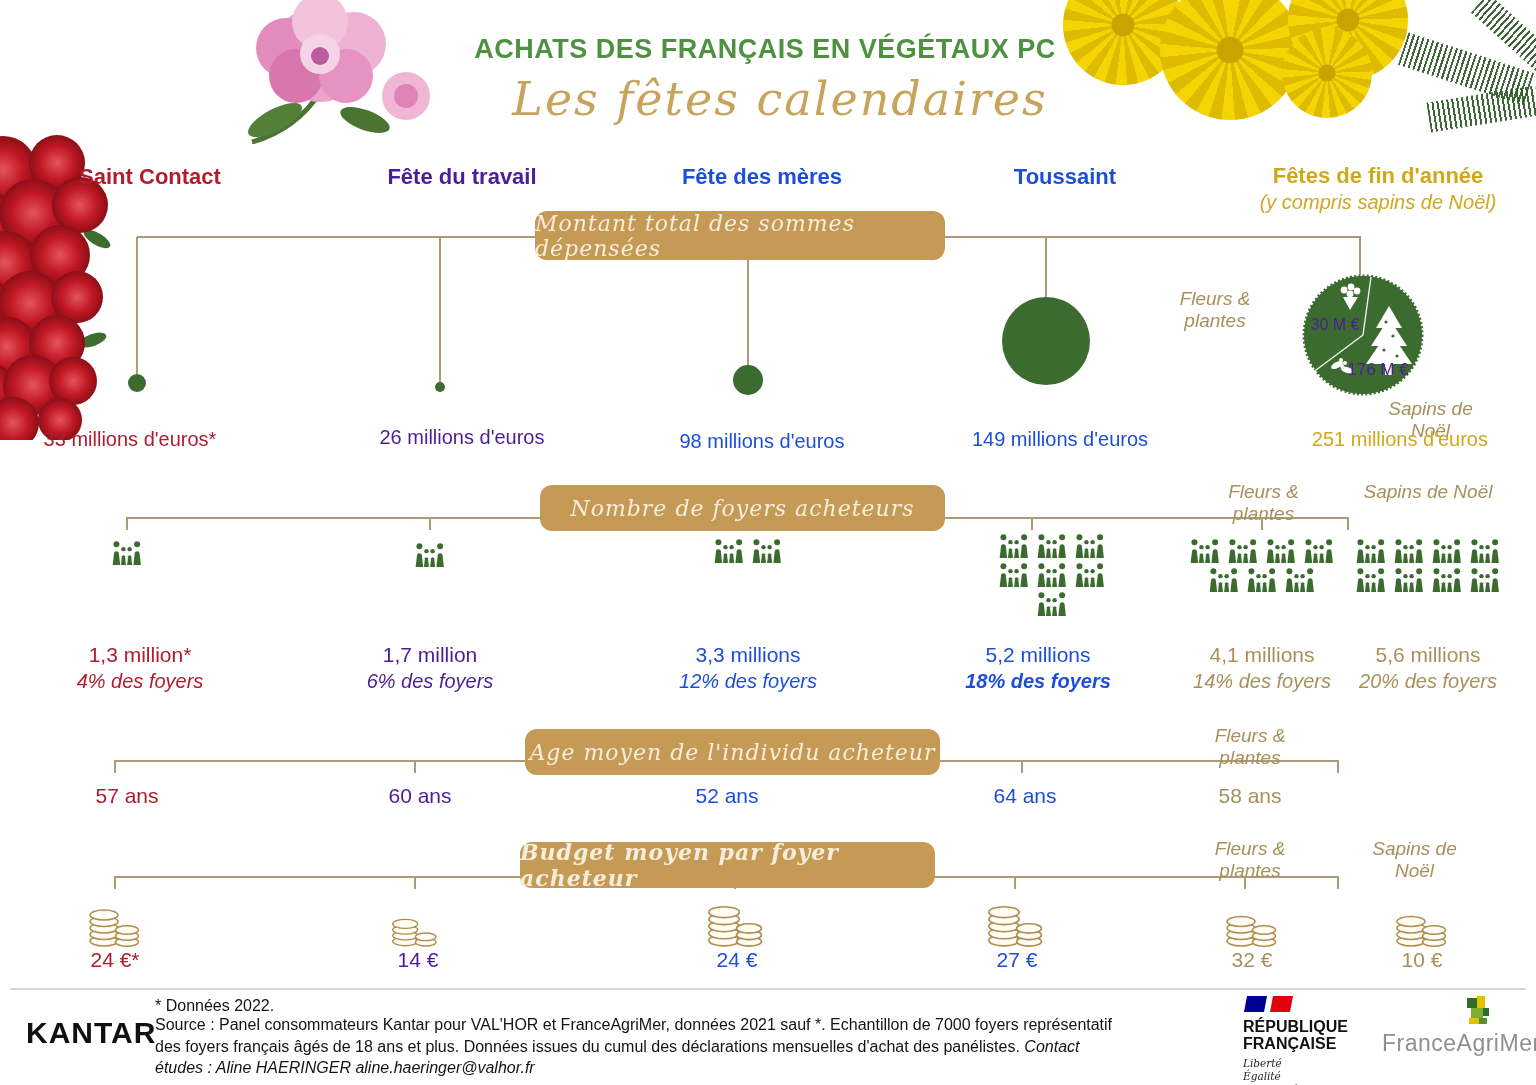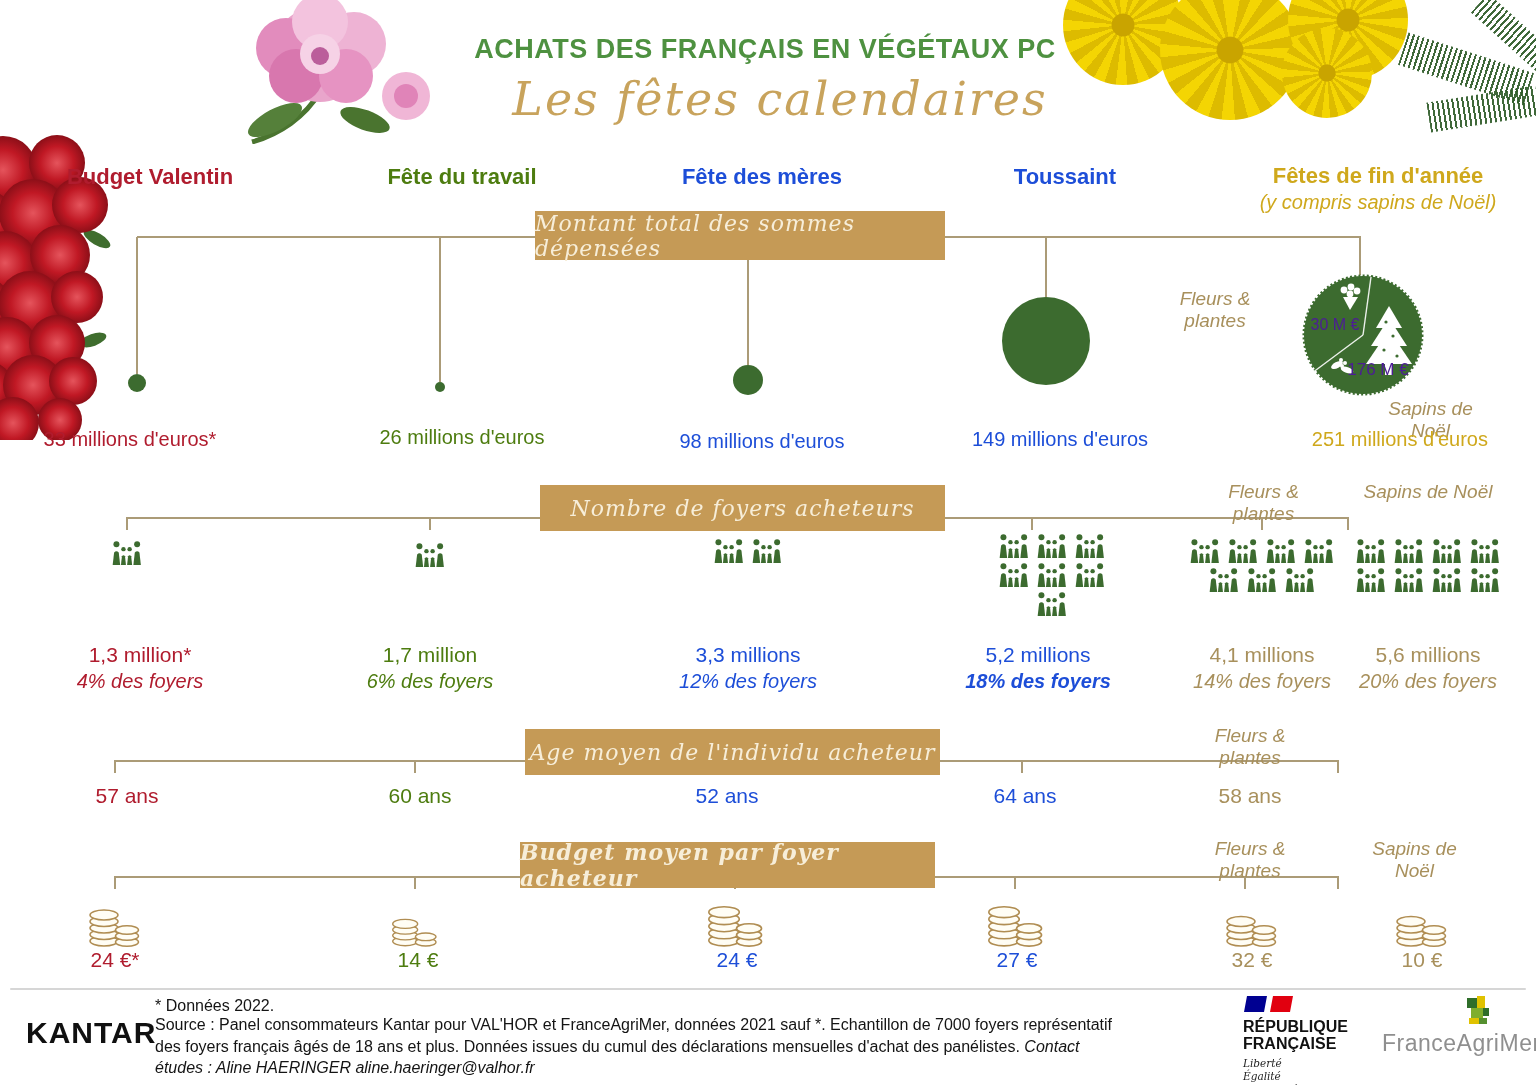--- a/index.html
+++ b/index.html
@@ -2,28 +2,28 @@
 <html><head>
 <meta charset="utf-8">
 <style>
   html,body{margin:0;padding:0;background:#e9e9e9;}
   #canvas{position:relative;width:1536px;height:1085px;background:#ffffff;overflow:hidden;
           font-family:"Liberation Sans",sans-serif;margin:0 auto;}
   .abs{position:absolute;}
   .hdr{font-weight:bold;font-size:22px;text-align:center;z-index:4;}
   .banner{background:#c59a56;color:#f7eed9;font-family:"DejaVu Serif",serif;font-style:italic;
           font-size:22px;display:flex;align-items:center;justify-content:center;z-index:3;
-          letter-spacing:1px;border-radius:0;}
+          letter-spacing:1px;border-radius:12px;}
   .hline{background:#ab9b77;height:2px;z-index:1;}
   .vline{background:#ab9b77;width:2px;z-index:1;}
   .tick{background:#ab9b77;width:2px;height:13px;z-index:1;}
   .circle{background:#3c6b2f;border-radius:50%;z-index:2;}
   .val{text-align:center;font-size:20px;z-index:5;}
   .tanlab{color:#a8905c;font-style:italic;font-size:19px;text-align:center;line-height:1.18;z-index:2;}
-  .c0{color:#b01c2e}.c1{color:#4d7c0f}.c2{color:#1d4ed8}.c3{color:#1d4ed8}.c4{color:#cfa81c}.ctan{color:#a8905c}
+  .c0{color:#b01c2e}.c1{color:#4c1d95}.c2{color:#1d4ed8}.c3{color:#1d4ed8}.c4{color:#cfa81c}.ctan{color:#a8905c}
   .cnt{font-size:21px;}
   .shr{font-style:italic;font-size:20px;}
   .fam-col{display:flex;flex-direction:column;gap:3px;align-items:center;z-index:2;}
   .fam-row{display:flex;gap:3px;justify-content:center;}
   .mum{position:absolute;border-radius:50%;z-index:0;
        background:radial-gradient(circle,#c9a400 0 13%,rgba(0,0,0,0) 14%),
                   repeating-conic-gradient(#f4d503 0deg 11deg,#ddbb00 11deg 22deg);}
   .fir{position:absolute;z-index:0;opacity:.92;
        background:repeating-linear-gradient(90deg,#2e5b28 0 2px,rgba(0,0,0,0) 2px 5px);}
   .pietxt{position:absolute;color:#4c1d95;text-align:center;z-index:6;font-size:16px;}
@@ -86,21 +86,21 @@
         <circle cx="68" cy="250" r="30"></circle>
         <circle cx="108" cy="246" r="24"></circle>
       <circle cx="48" cy="288" r="26"></circle>
         <circle cx="95" cy="285" r="22"></circle>
     </g>
   </svg>
 
   <div class="abs" style="left:440px;top:34px;width:650px;text-align:center;font-size:27px;font-weight:bold;color:#4e9140;letter-spacing:.5px;z-index:2;">ACHATS DES FRANÇAIS EN VÉGÉTAUX PC</div>
   <div class="abs" style="left:480px;top:72px;width:600px;text-align:center;font-size:46px;font-style:italic;color:#c8a35c;font-family:'DejaVu Serif',serif;letter-spacing:2px;z-index:2;">Les fêtes calendaires</div>
 
-  <div class="abs hdr c0" style="left:40px;top:164px;width:220px;">Budget Valentin</div>
+  <div class="abs hdr c0" style="left:40px;top:164px;width:220px;">Saint Contact</div>
   <div class="abs hdr c1" style="left:352px;top:164px;width:220px;">Fête du travail</div>
   <div class="abs hdr c2" style="left:652px;top:164px;width:220px;">Fête des mères</div>
   <div class="abs hdr c3" style="left:955px;top:164px;width:220px;">Toussaint</div>
   <div class="abs hdr c4" style="left:1243px;top:163px;width:270px;">Fêtes de fin d'année</div>
   <div class="abs c4" style="left:1243px;top:190px;width:270px;text-align:center;font-size:20px;font-style:italic;line-height:1.2;z-index:4;">(y compris sapins de Noël)</div>
 
   <div class="abs hline" style="left:137px;top:236px;width:1224px;"></div>
   <div class="abs vline" style="left:136px;top:237px;height:137px;"></div>
   <div class="abs vline" style="left:439px;top:237px;height:145px;"></div>
   <div class="abs vline" style="left:747px;top:237px;height:128px;"></div>

